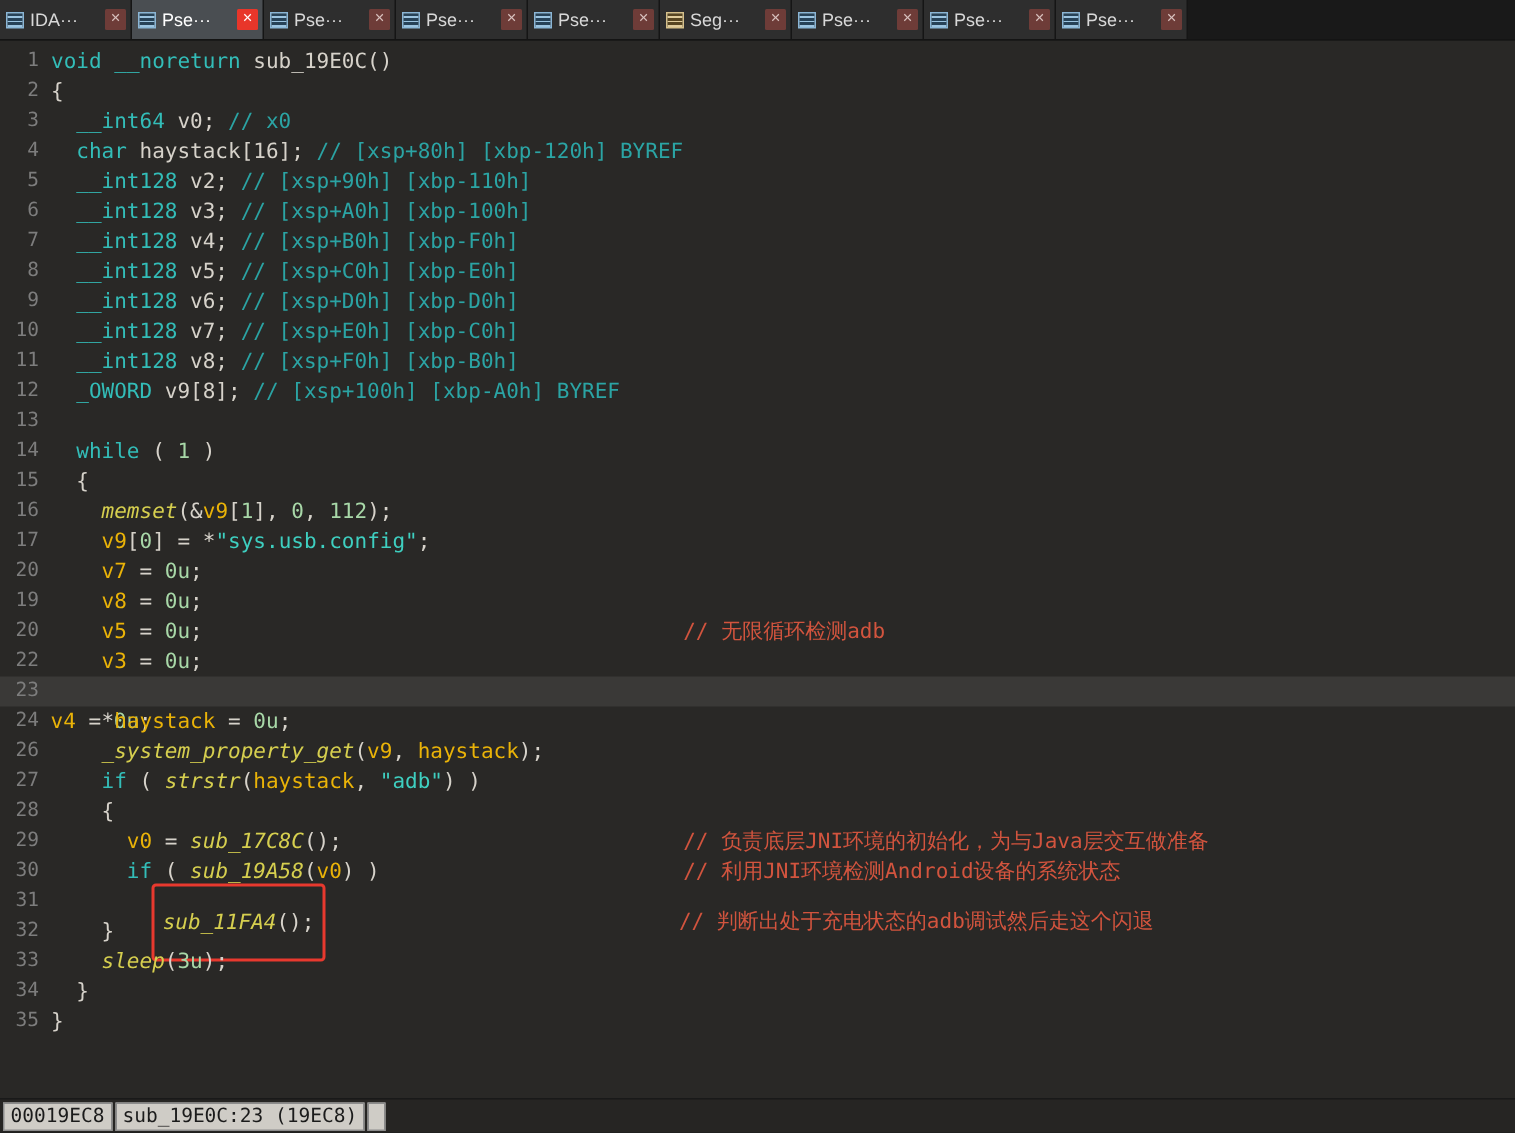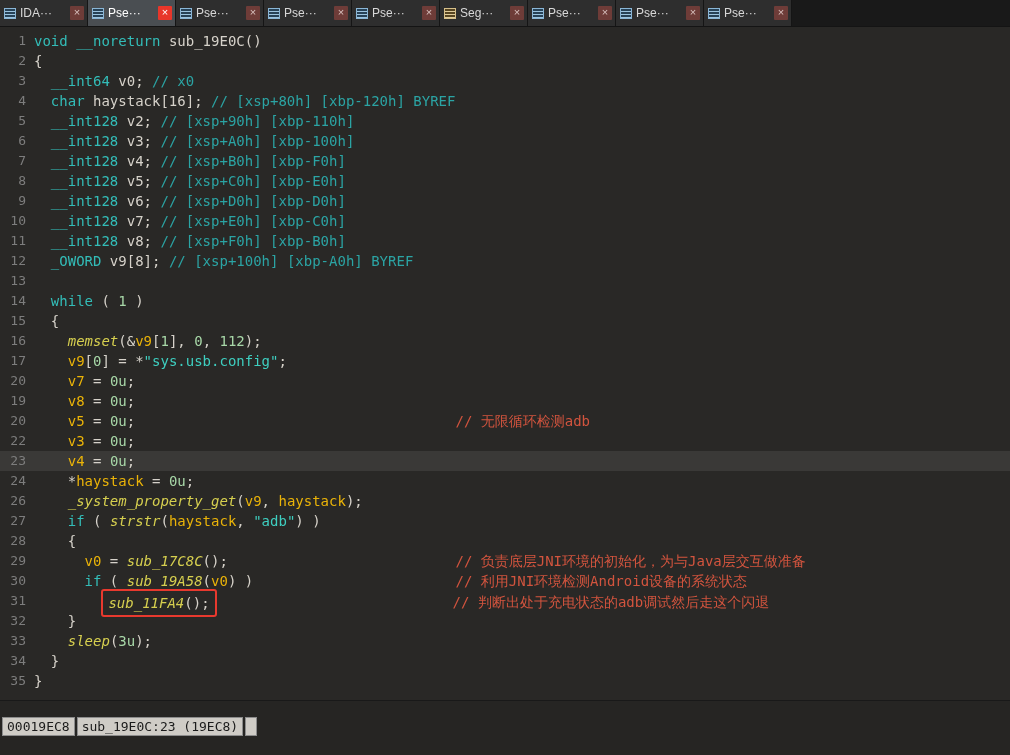--- a/index.html
+++ b/index.html
@@ -48,50 +48,50 @@
   }
   .tab-close.active{background:#e8362a;color:#ffffff;}
   
   .editor{
     flex:1;
     padding-top:4px;
     overflow:hidden;
     position:relative;
   }
   .line{display:flex;height:20px;line-height:20px;font-size:14px;white-space:pre;}
-  .line.hl{background:#3a3937;}
+  .line.hl{background:#3a3937;flex-direction:column;}
   .lineno{
     width:26px;flex:none;text-align:right;padding-right:8px;
     color:#7d7d7d;font-size:13px;
   }
   .codetext{flex:1;white-space:pre;}
   .tk-p{color:#d6d2ca;}
   .tk-k{color:#33bdb8;}
   .tk-v{color:#eab308;}
   .tk-f{color:#d6cf4f;font-style:italic;}
   .tk-n{color:#a8d8a8;}
   .tk-s{color:#3ecfc0;}
   .tk-c{color:#2ba4a4;}
   .tk-u{color:#d2543e;}
   .redbox{
     display:inline-block;
     border:2px solid #e8392e;
     border-radius:3px;
-    padding:4px 5px;
+    padding:16px 5px;
     margin:-2px 0;
     line-height:16px;
     vertical-align:middle;
   }
   
   .statusbar{
     height:22px;flex:none;
     background:#262523;
     border-top:1px solid #191919;
-    display:flex;
-    padding:16px 2px;gap:2px;
+    display:flex;align-items:center;
+    padding:0 2px;gap:2px;
     font-size:13px;
   }
   .status-field{
     background:#cfccc6;color:#1b1b1b;
     border:1px solid #8c8c8c;
     padding:0 4px;height:17px;line-height:17px;
     white-space:nowrap;
   }
   .status-field.small{width:10px;padding:0;}
 </style>

